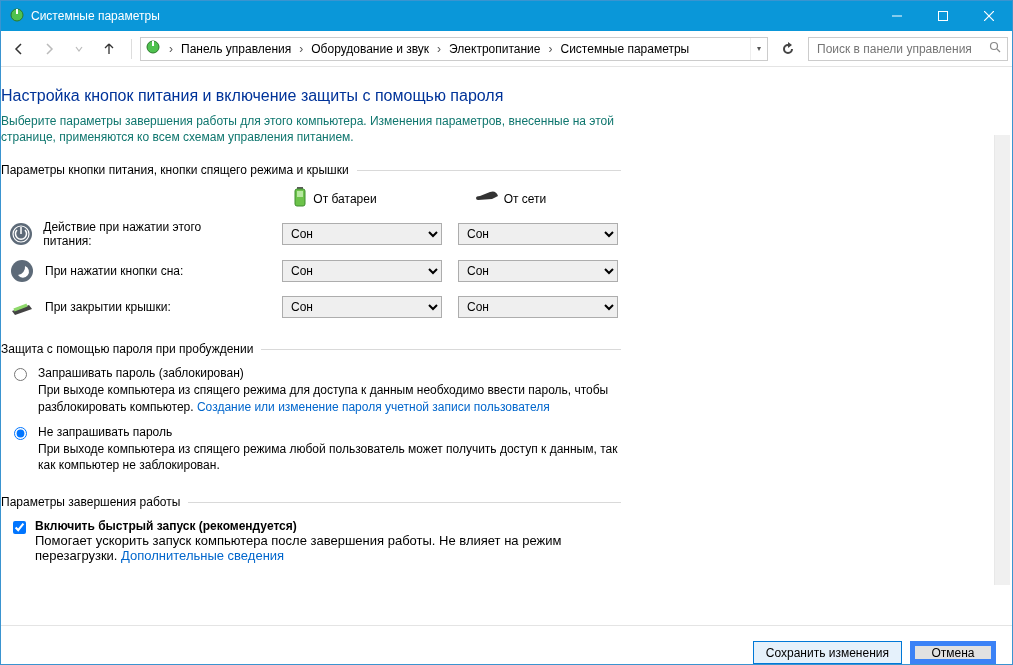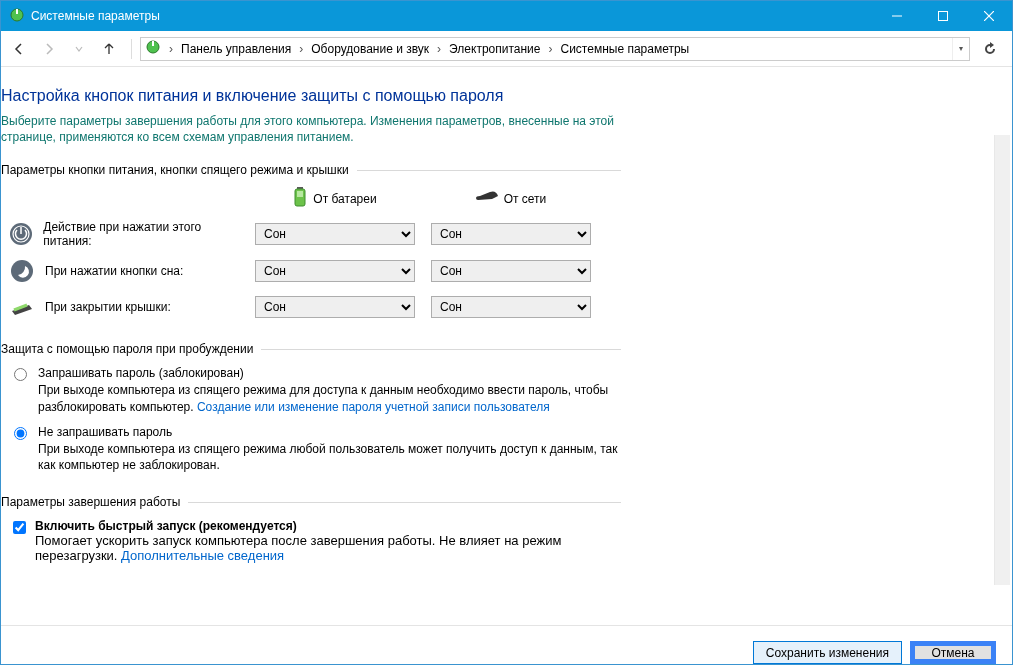--- a/index.html
+++ b/index.html
@@ -33,21 +33,21 @@
   .page-title { color: #003399; font-size: 16px; margin-bottom: 8px; }
   .page-desc { font-size: 12px; color: #0f766e; margin-bottom: 18px; line-height: 1.35; }
   .section-header { font-size: 12px; color: #000; display: flex; align-items: center; gap: 8px; margin-bottom: 10px; }
   .section-line { flex: 1; height: 1px; background: #d9d9d9; }
   
   .grid3 { display: grid; grid-template-columns: 230px 160px 160px; gap: 10px 16px; align-items: center; margin-left: 8px; }
   .col-header { display: flex; align-items: center; justify-content: center; gap: 6px; font-size: 12px; }
   .row-label { display: flex; align-items: center; gap: 10px; font-size: 12px; }
   .row-icon { width: 26px; height: 26px; display:flex; align-items:center; justify-content:center;}
   
-  select { width: 100%; height: 22px; font-size: 12px; background: #efefef; border: 1px solid #adadad; padding: 0 4px; }
+  select { width: 100%; height: 22px; font-size: 12px; background: #efefef; border: 1px solid #adadad; padding: 0 4px; margin-left: 27px; }
   
   .radio-block { margin-left: 8px; display: flex; gap: 8px; align-items: flex-start; margin-bottom: 10px; }
   .radio-block input[type=radio] { margin-top: 2px; }
   .radio-body { flex: 1; }
   .radio-title { font-size: 12px; margin-bottom: 2px; }
   .radio-desc { font-size: 12px; color: #000; line-height: 1.35; }
   .link { color: #0066cc; cursor: pointer; }
   
   .chk-block { margin-left: 8px; display: flex; gap: 6px; align-items: flex-start; margin-bottom: 6px; }
   .chk-block input[type=checkbox] { margin-top: 2px; }
@@ -127,20 +127,27 @@
     <span class="bc-chev">›</span>
     <span class="bc-part">Системные параметры</span>
     <span style="flex:1"></span>
     <span class="bc-dd">▾</span>
   </div>
   <div class="refresh-btn">
       <svg width="14" height="14" viewBox="0 0 14 14">
         <path d="M12 7 A5 5 0 1 1 7 2 L7 0 L11 3 L7 6 L7 4 A3 3 0 1 0 10 7 Z" fill="#444"></path>
       </svg>
     </div>
+  <div class="search">
+    <input type="text" placeholder="Поиск в панели управления" style="">
+    <span><svg width="12" height="12" viewBox="0 0 12 12">
+          <circle cx="5" cy="5" r="3.5" fill="none" stroke="#888" stroke-width="1.2"></circle>
+          <line x1="8" y1="8" x2="11" y2="11" stroke="#888" stroke-width="1.2"></line>
+        </svg></span>
+  </div>
 </div>
 
 <div class="content-wrap" style="position:relative">
   <div class="scrollbar-hint"></div>
   <div class="content">
     <div class="page-title">Настройка кнопок питания и включение защиты с помощью пароля</div>
     <div class="page-desc">Выберите параметры завершения работы для этого компьютера. Изменения параметров, внесенные на этой странице, применяются ко всем схемам управления питанием.</div>
 
     <div class="section-header">
       <span>Параметры кнопки питания, кнопки спящего режима и крышки</span>

